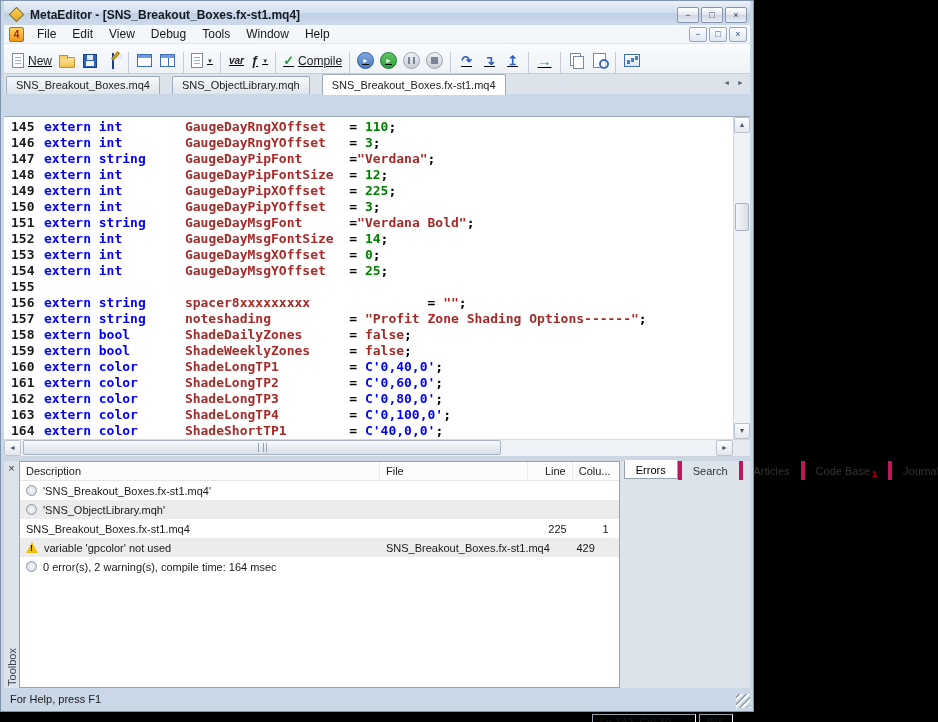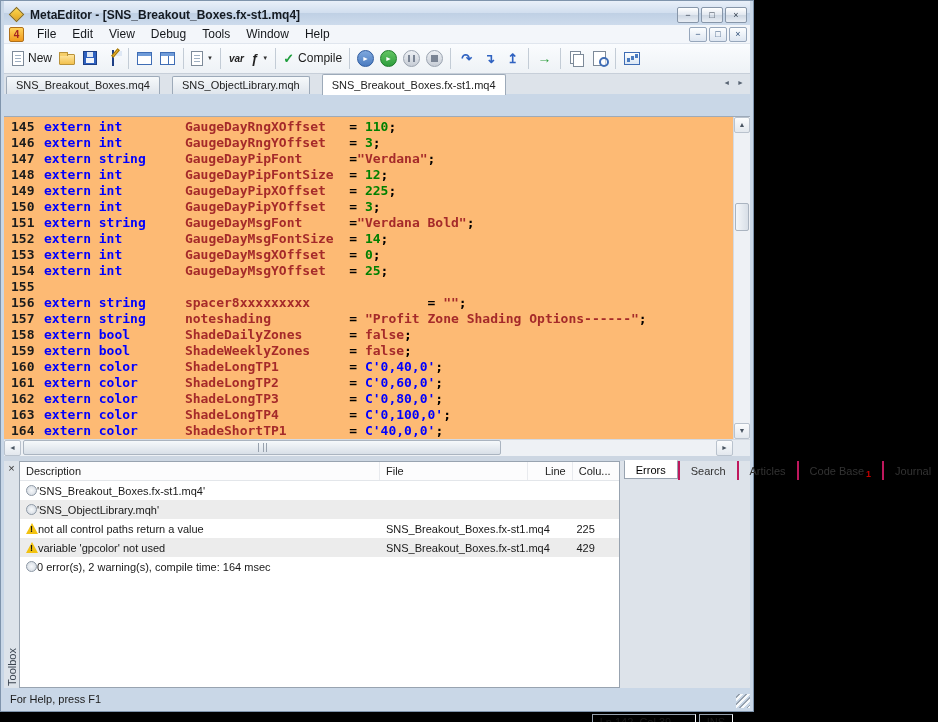--- a/index.html
+++ b/index.html
@@ -27,21 +27,21 @@
                   background:linear-gradient(#ffd35a,#f0991d); color:#a32222; font-size:10px; font-weight:bold;
                   text-align:center; line-height:13px; flex:0 0 15px; }
   .menu-items { display:flex; flex:1; }
   .menu-item { padding:2px 8px; font-size:12px; color:#15181c; }
   .mdi-controls { display:flex; gap:2px; }
   .mdi-btn { width:18px; height:15px; border:1px solid #96a6bb; border-radius:2px; color:#30507a;
              background:linear-gradient(#fdfeff,#dde6f1); font-size:9px; line-height:13px; text-align:center; }
 
   
   .toolbar { height:31px; background:linear-gradient(#fafcfe,#eef2f6); border-bottom:1px solid #c7cfd9;
-             display:flex; align-items:center; padding:0 5px; }
+             display:flex; align-items:flex-end; padding:0 5px;text-decoration:underline; }
   .tb-btn { height:24px; min-width:23px; display:flex; align-items:center; justify-content:center; gap:4px;
             padding:0 3px; border-radius:2px; font-size:12px; color:#1b1b1b; }
   .tb-sep { width:1px; height:21px; background:#c3ccd6; margin:0 4px; flex:0 0 1px; }
   .dd-arrow { font-size:6px; color:#333; }
 
   .ic-page { width:12px; height:15px; background:#fff; border:1px solid #7d8a99; position:relative; }
   .ic-page::after { content:""; position:absolute; left:2px; top:3px; width:6px; height:1px;
                     background:#9fb0c2; box-shadow:0 3px 0 #9fb0c2, 0 6px 0 #9fb0c2; }
   .ic-folder { width:16px; height:11px; margin-top:3px; background:linear-gradient(#ffe6a0,#f2c14e);
                border:1px solid #b9923a; border-radius:1px; position:relative; }
@@ -81,21 +81,21 @@
 
   
   .tabstrip { height:21px; background:#dde3ea; display:flex; align-items:flex-end; padding:0 2px; position:relative; }
   .doc-tab { height:18px; display:flex; align-items:center; padding:0 9px; font-size:11px; color:#222;
              background:linear-gradient(#f6f9fb,#dfe5ec); border:1px solid #9daab9; border-bottom:none;
              border-radius:2px 2px 0 0; margin-right:12px; white-space:nowrap; }
   .doc-tab.active { background:#fff; height:21px; margin-bottom:-1px; z-index:2; }
   .tab-nav { position:absolute; right:6px; top:5px; display:flex; gap:7px; font-size:7px; color:#576372; }
 
   
-  .editor-row { height:326px; display:flex; background:#fdba74; border-top:1px solid #9daab9;margin-top:22px; }
+  .editor-row { height:326px; display:flex; background:#ffffff; border-top:1px solid #9daab9;margin-top:22px; }
   .code-area { flex:1; overflow:hidden; padding-top:2px; }
   .code-line { display:flex; height:16px; line-height:16px; white-space:pre;
                font-family:"DejaVu Sans Mono", monospace; font-size:13px; font-weight:bold; }
   .line-num { flex:0 0 40px; padding-left:7px; color:#1c1c1c; }
   .tk-keyword { color:var(--c-keyword); }
   .tk-identifier { color:var(--c-identifier); }
   .tk-number { color:var(--c-number); }
   .tk-string { color:var(--c-string); }
   .tk-plain { color:var(--c-plain); }
   .tk-constant { color:var(--c-constant); }
@@ -129,33 +129,33 @@
   .grid-header { display:flex; height:19px; align-items:center; background:#fcfcfd;
                  border-bottom:1px solid #e3e6ea; font-size:11px; color:#222; }
   .gh-cell { height:100%; display:flex; align-items:center; padding:0 6px; border-right:1px solid #e8eaee; }
   .gh-desc { flex:0 0 360px; }
   .gh-file { flex:1; }
   .gh-line { flex:0 0 45px; justify-content:flex-end; }
   .gh-col  { flex:0 0 46px; border-right:none; }
   .grid-rows { flex:1; overflow:hidden; }
   .grid-row { display:flex; height:19px; align-items:center; font-size:11px; color:#191919; }
   .grid-row:nth-child(even) { background:#ececec; }
-  .gr-desc { flex:0 0 360px; display:flex; align-items:center; padding:0 6px; overflow:hidden; white-space:nowrap; }
+  .gr-desc { flex:0 0 360px; display:flex; align-items:center; gap:6px; padding:0 6px; overflow:hidden; white-space:nowrap; }
   .gr-file { flex:1; padding:0 6px; white-space:nowrap; }
   .gr-line { flex:0 0 45px; text-align:right; padding-right:6px; }
   .gr-col  { flex:0 0 46px; text-align:right; padding-right:10px; }
   .icon-info { width:11px; height:11px; flex:0 0 11px; border-radius:50%; border:1px solid #8d98a5;
                background:radial-gradient(#f7f9fb,#cfd6de); }
   .icon-warning { width:0; height:0; flex:0 0 12px; border-left:6px solid transparent; border-right:6px solid transparent;
                   border-bottom:11px solid #f2c211; position:relative; }
   .icon-warning::after { content:"!"; position:absolute; left:-2px; top:1px; font-size:9px; font-weight:bold; color:#1a1a1a; }
 
   .bottom-tabs { height:24px; display:flex; align-items:flex-start; padding-left:4px; }
   .bt-tab { height:19px; display:flex; align-items:center; padding:0 11px; font-size:11px; color:#333; }
-  .bt-tab:not(.active):not(:first-child) { border-left:2px solid #be185d; }
+  .bt-tab:not(.active):not(:first-child) { border-left:4px solid #be185d; }
   .bt-tab.active { background:#fff; border:1px solid #98a3b0; border-top-color:#fff; margin-top:-1px; color:#000; }
   .bt-badge { color:#c00000; font-size:9px; font-weight:bold; margin-left:2px; align-self:flex-end; padding-bottom:1px; }
 
   
   .statusbar { height:19px; margin-top:1px; display:flex; align-items:center; font-size:11px; color:#1a1a1a; gap:3px; }
   .status-help { flex:1; padding-left:6px; }
   .status-cell { height:17px; display:flex; align-items:center; padding:0 7px;
                  border:1px solid; border-color:#96a1ae #f7f9fb #f7f9fb #96a1ae;margin-top:47px; }
   .cell-pos { min-width:104px; }
   .cell-ins { min-width:34px; }
@@ -361,24 +361,20 @@
             <div class="grid-row">
               <span class="gr-desc">
                 <span class="icon-info"></span>
                 <span>'SNS_ObjectLibrary.mqh'</span>
               </span>
               <span class="gr-file"></span>
               <span class="gr-line"></span>
               <span class="gr-col"></span>
             </div>
             <div class="grid-row">
-              <span class="gr-desc">
-                <span class="icon-warning"></span>
-                <span>not all control paths return a value</span>
-              </span>
               <span class="gr-file">SNS_Breakout_Boxes.fx-st1.mq4</span>
               <span class="gr-line">225</span>
               <span class="gr-col">1</span>
             </div>
             <div class="grid-row">
               <span class="gr-desc">
                 <span class="icon-warning"></span>
                 <span>variable 'gpcolor' not used</span>
               </span>
               <span class="gr-file">SNS_Breakout_Boxes.fx-st1.mq4</span>

